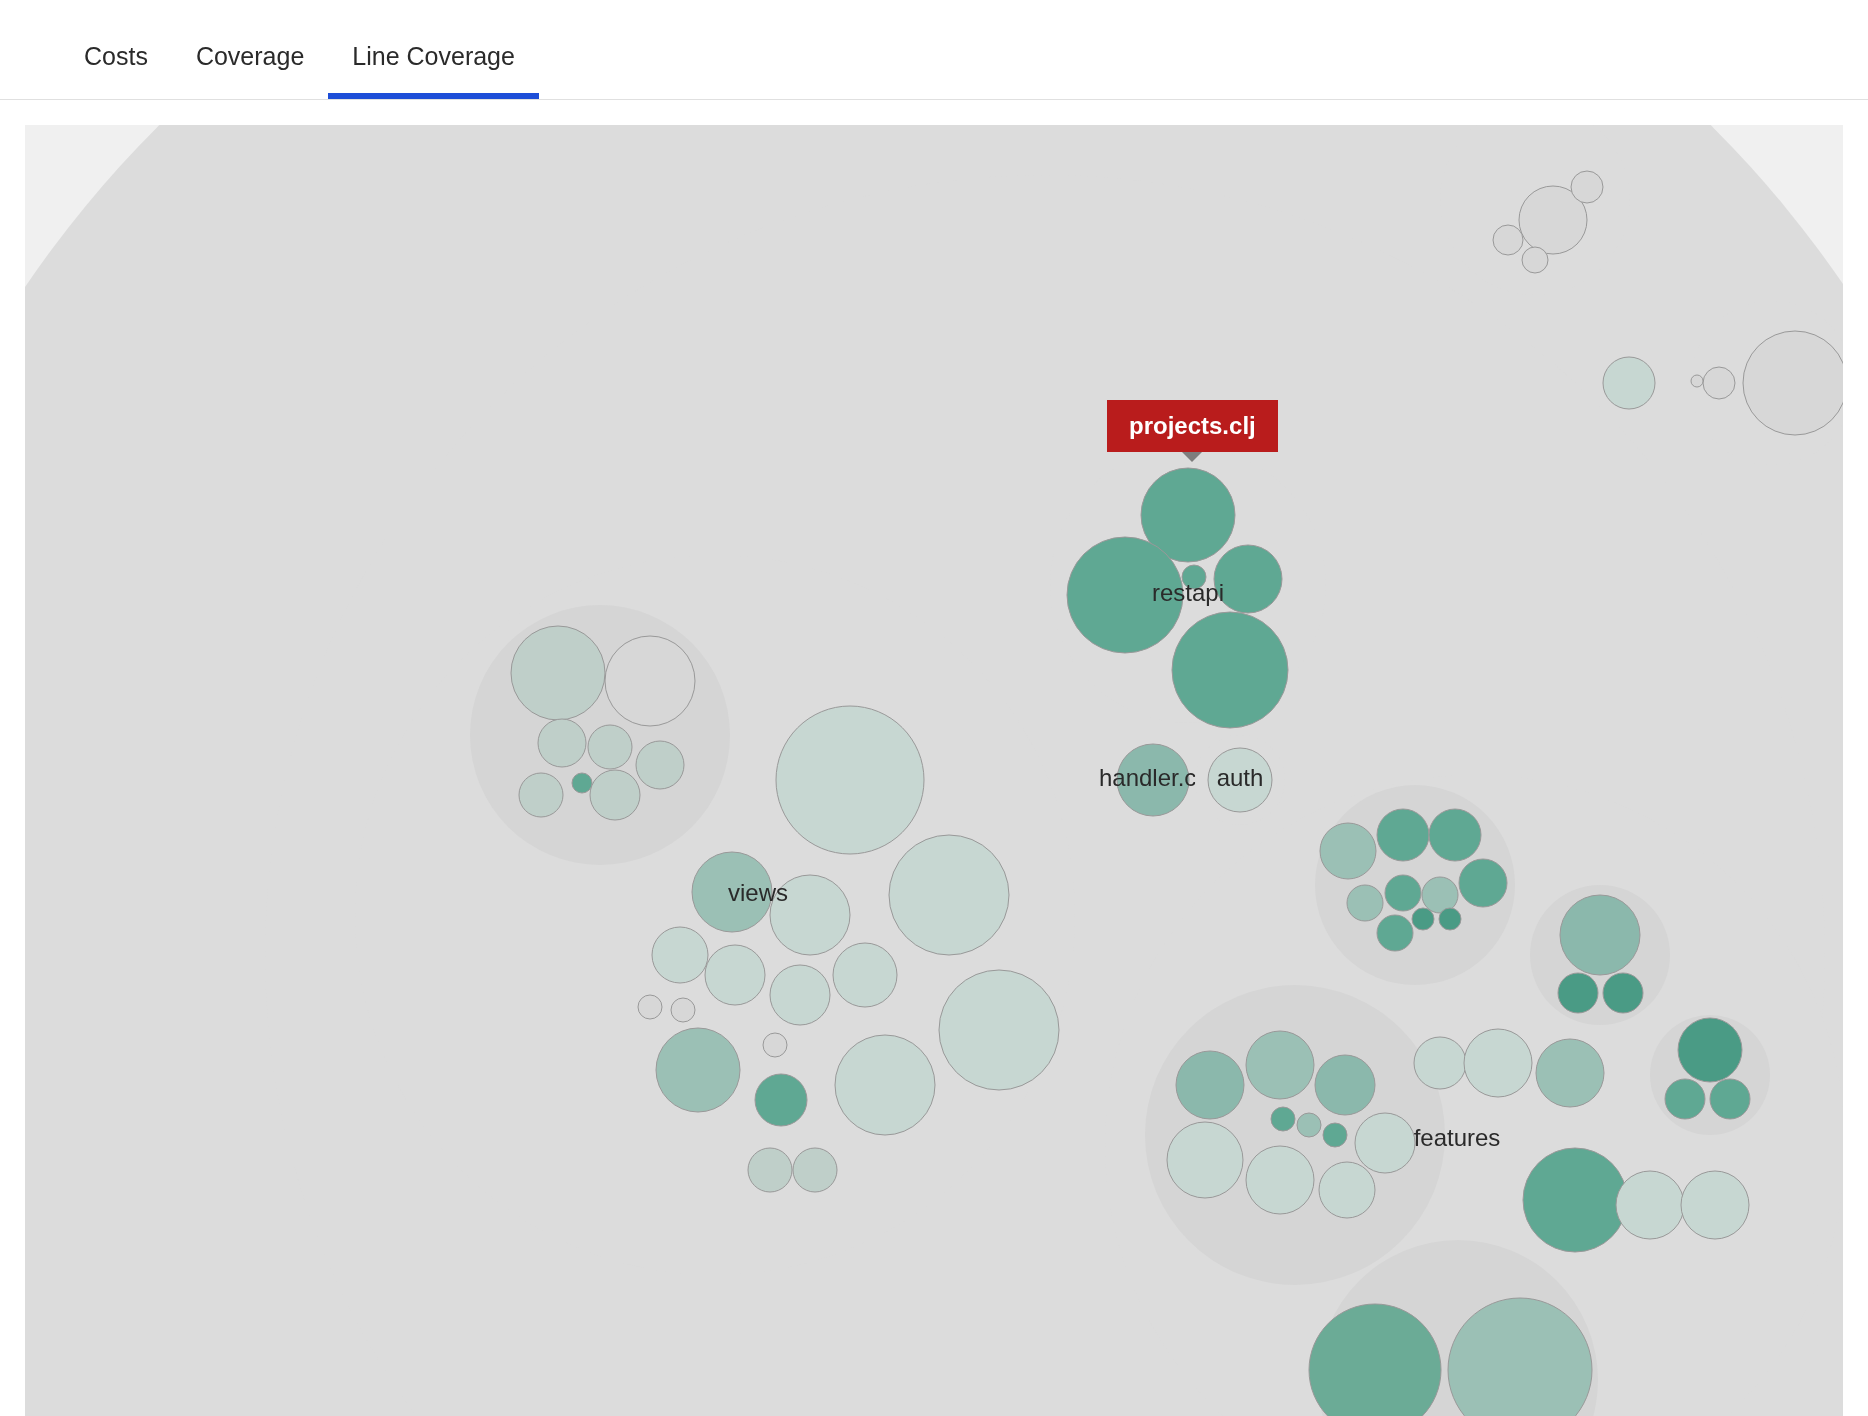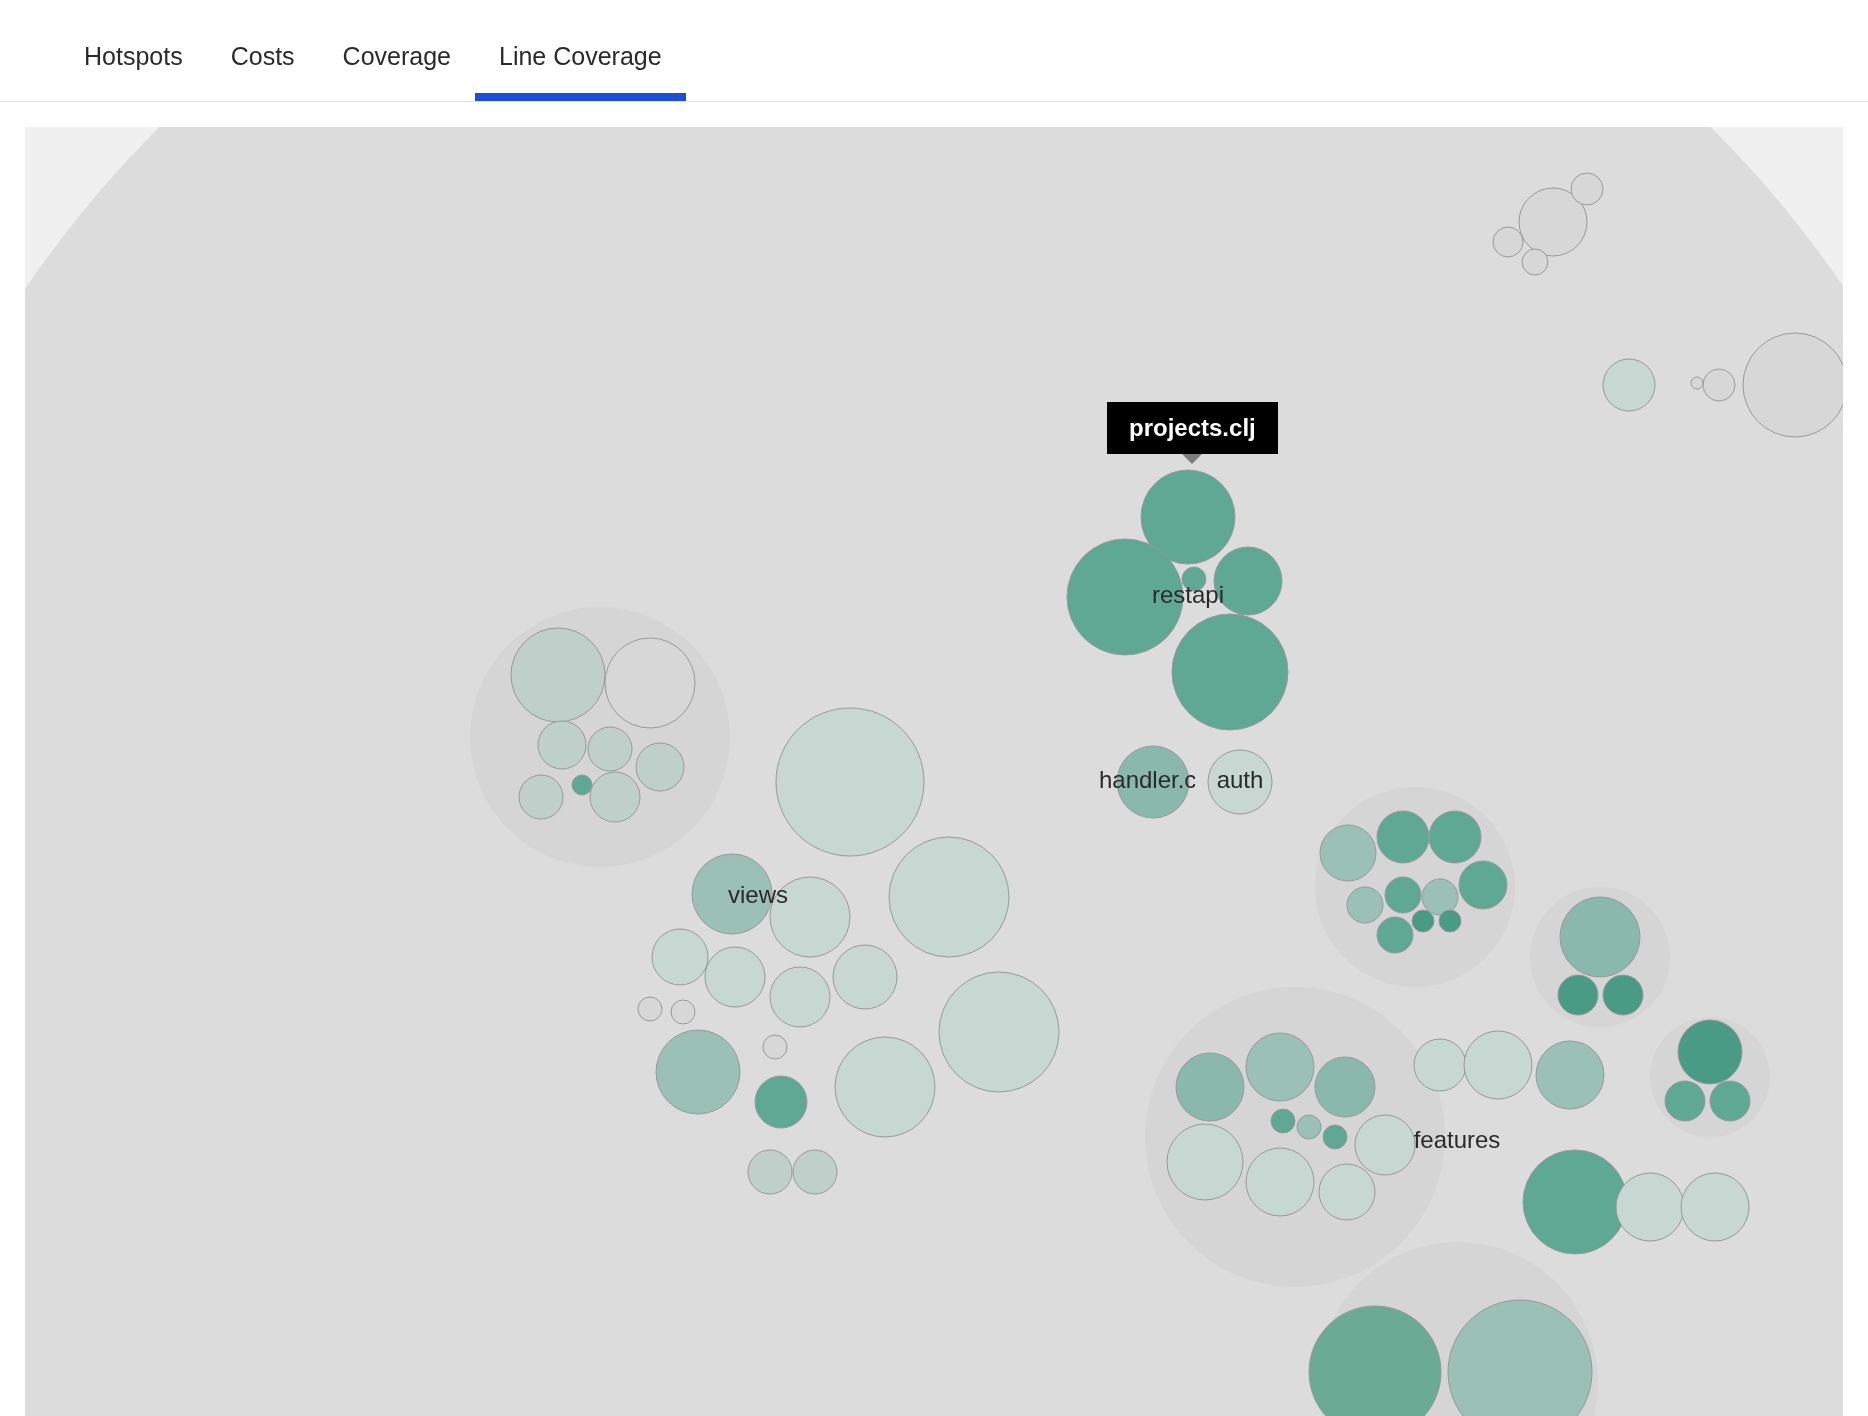--- a/index.html
+++ b/index.html
@@ -19,33 +19,33 @@
     }
     .tab {
       padding: 22px 24px;
       font-size: 25px;
       color: #2a2a2a;
       cursor: pointer;
       border-bottom: 4px solid transparent;
       font-weight: 400;
     }
     .tab.active {
-      border-bottom: 8px solid #1d4ed8;
+      border-bottom: 6px solid #1d4ed8;
       text-align: center;
     }
     .viz-container {
       position: relative;
       margin: 25px 25px 0 25px;
       height: 1300px;
       background: #f0f0f0;
       overflow: hidden;
     }
     .tooltip {
       position: absolute;
-      background: #000000;
+      background: #b91c1c;
       color: #fff;
       padding: 12px 22px;
       font-size: 24px;
       font-weight: 600;
       z-index: 100;
     }
     .tooltip::after {
       content: '';
       position: absolute;
       bottom: -10px;
@@ -63,21 +63,20 @@
       dominant-baseline: middle;
       pointer-events: none;
     }
     .leaf { stroke: #999; stroke-width: 1; cursor: pointer; }
     .container-circle { fill: #dcdcdc; stroke: none; }
   </style>
 </head>
 <body>
 
 <div class="tabs">
-  <div class="tab">Hotspots</div>
   <div class="tab">Costs</div>
   <div class="tab">Coverage</div>
   <div class="tab active">Line Coverage</div>
 </div>
 
 <div class="viz-container">
   <div class="tooltip" style="left:1082px; top:275px;">
     <span>projects.clj</span>
   </div>
 

